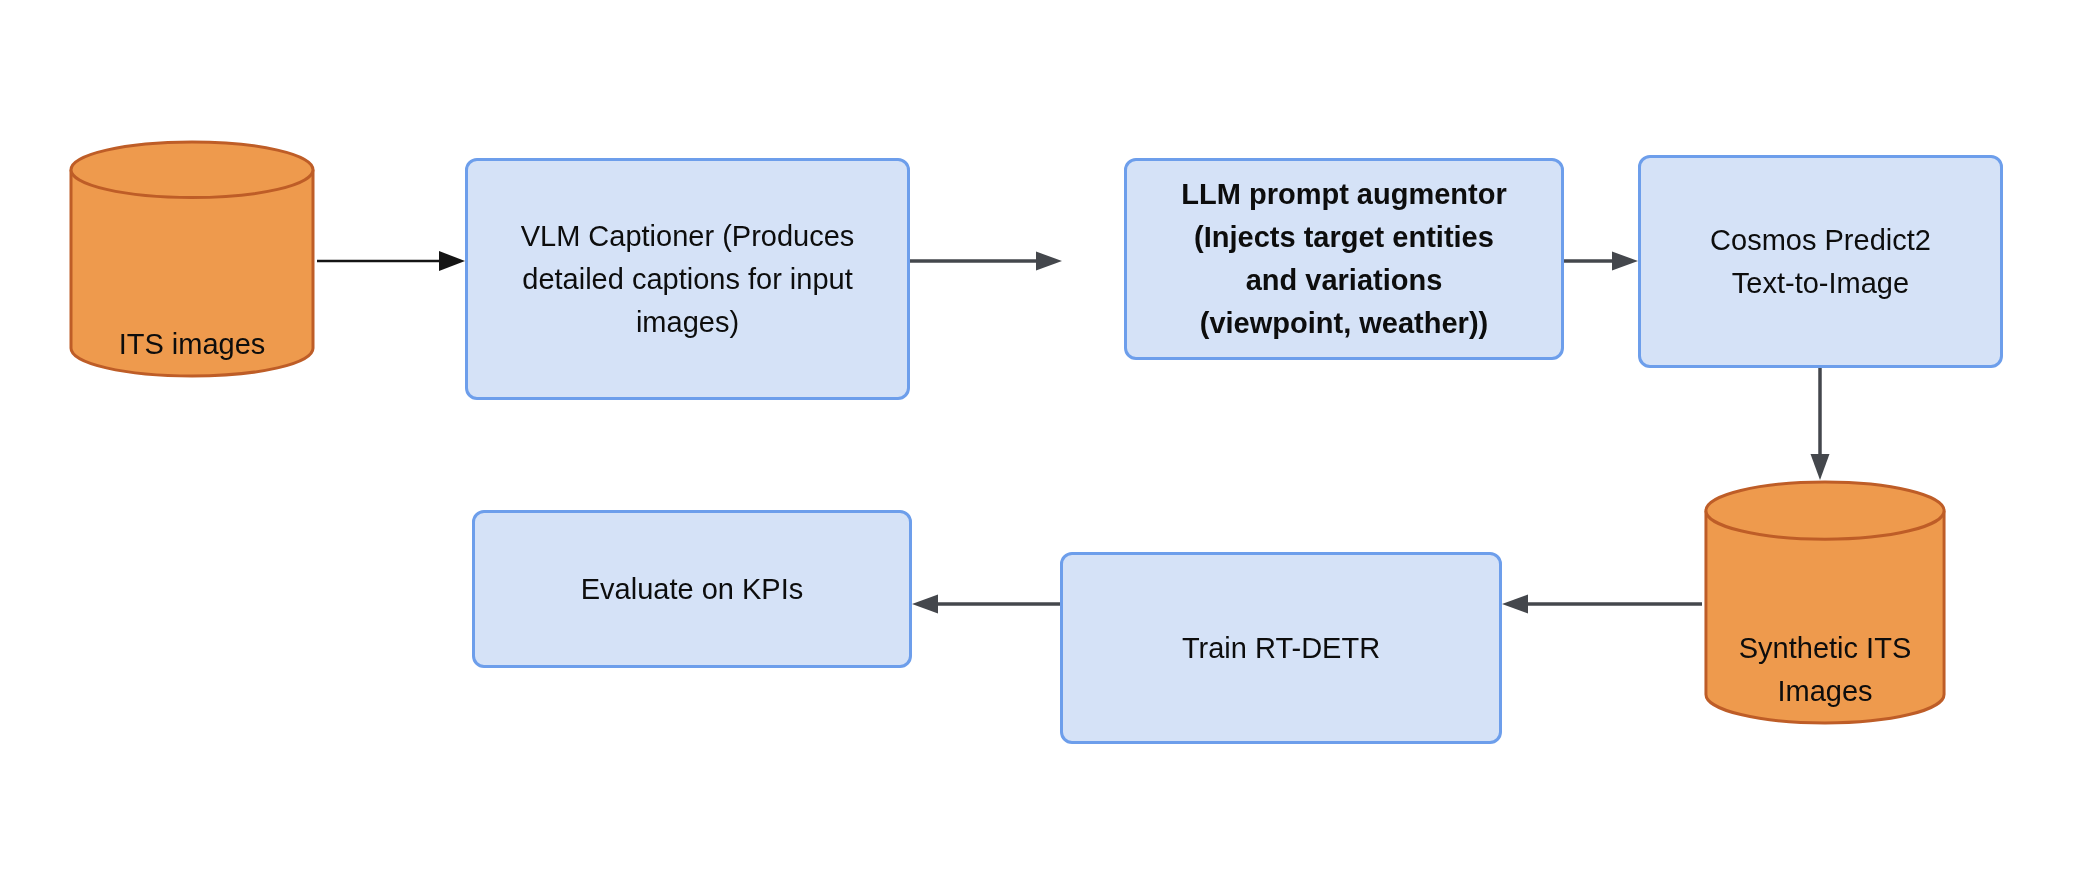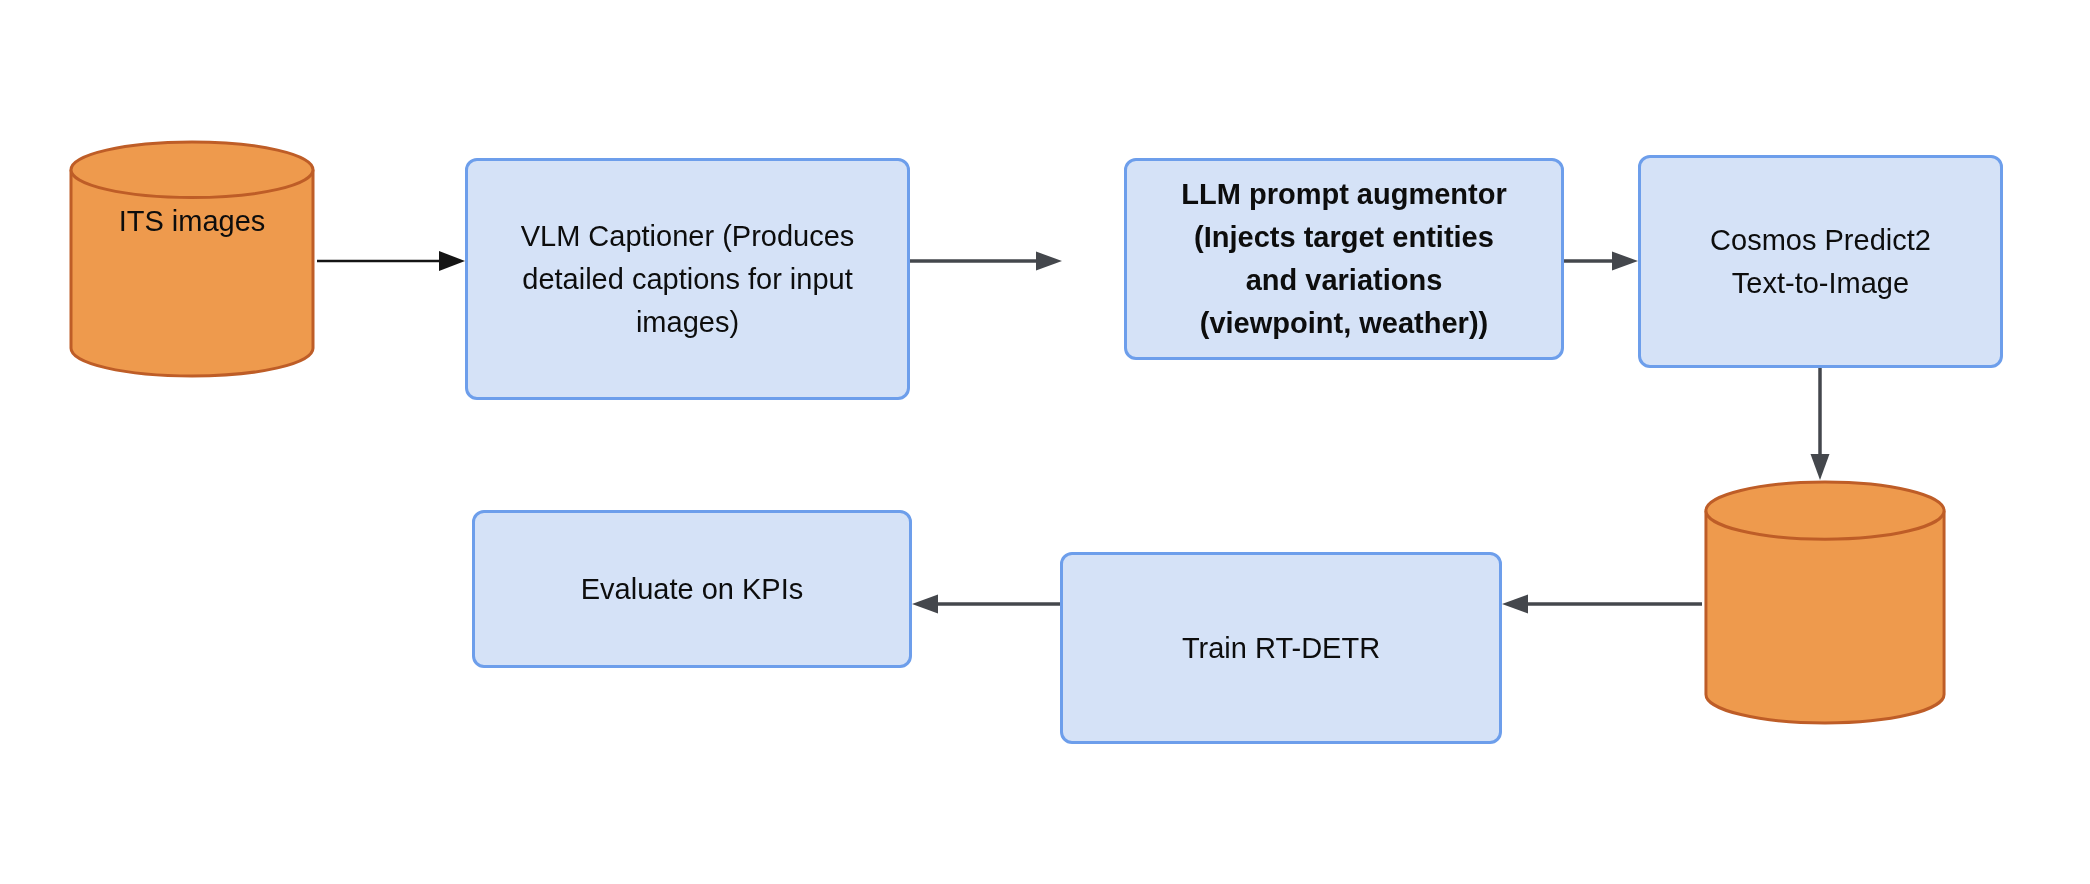--- a/index.html
+++ b/index.html
@@ -26,21 +26,21 @@
   .node.cylinder .cyl-shape{
     position:absolute;left:0;top:0;width:100%;height:100%;
   }
   .label{
     font-size:29px;line-height:43px;color:#0d0d0d;
     text-align:center;white-space:pre-line;
     position:relative;
   }
   .cyl-label-wrap{
     position:absolute;left:0;top:25%;width:100%;height:70%;
-    display:flex;align-items:flex-start;justify-content:center;
+    display:flex;align-items:flex-end;justify-content:center;
   }
   .edge-line{fill:none;}
   .edge-line.primary{stroke:#141414;stroke-width:2.5;}
   .edge-line.secondary{stroke:#44474C;stroke-width:3.5;}
   .edge-head.primary{fill:#141414;}
   .edge-head.secondary{fill:#44474C;}
 </style>
 </head>
 <body>
 
@@ -99,20 +99,24 @@
   <div class="node box" style="left:1638px;top:155px;width:365px;height:213px;">
     <div class="label">Cosmos Predict2
 Text-to-Image</div>
   </div>
 
   <div class="node cylinder" style="left:1702px;top:480px;width:246px;height:245px;">
     <svg class="cyl-shape" viewBox="0 0 250 240" preserveAspectRatio="none">
       <path d="M 4 30 L 4 210 A 121 28 0 0 0 246 210 L 246 30" fill="#EE9A4D" stroke="#BE5D27" stroke-width="3"></path>
       <ellipse cx="125" cy="30" rx="121" ry="28" fill="#EE9A4D" stroke="#BE5D27" stroke-width="3"></ellipse>
     </svg>
+    <div class="cyl-label-wrap">
+      <div class="label">Synthetic ITS
+Images</div>
+    </div>
   </div>
 
   <div class="node box" style="left:1060px;top:508px;width:442px;height:192px;margin-top:44px;">
     <div class="label">Train RT-DETR</div>
   </div>
 
   <div class="node box" style="left:472px;top:510px;width:440px;height:158px;">
     <div class="label">Evaluate on KPIs</div>
   </div>
 

